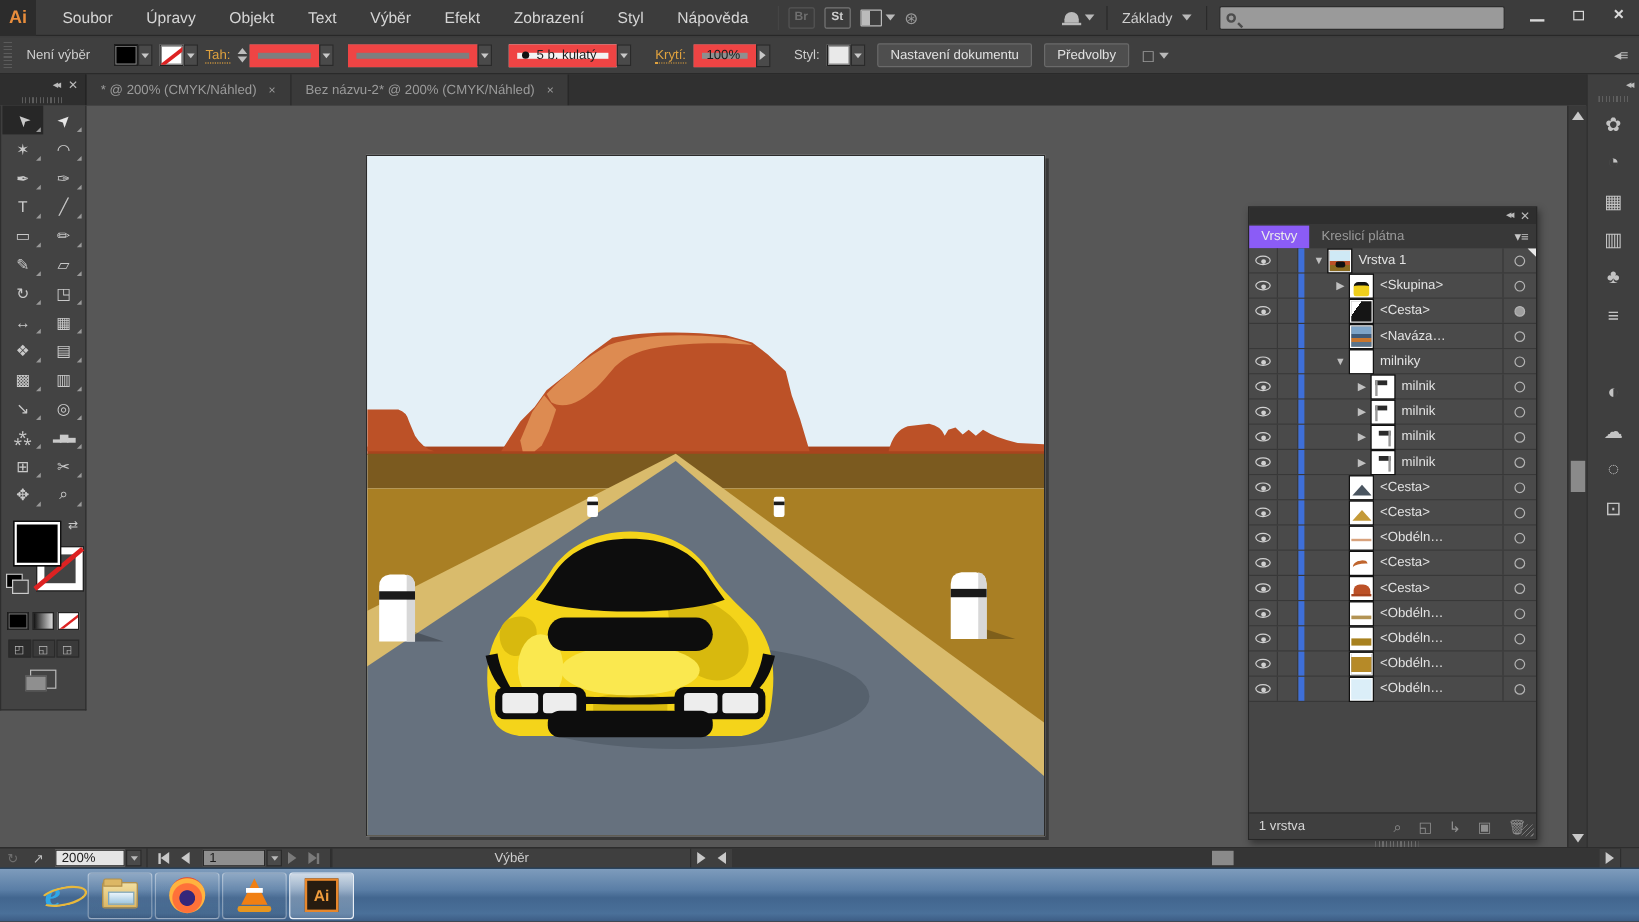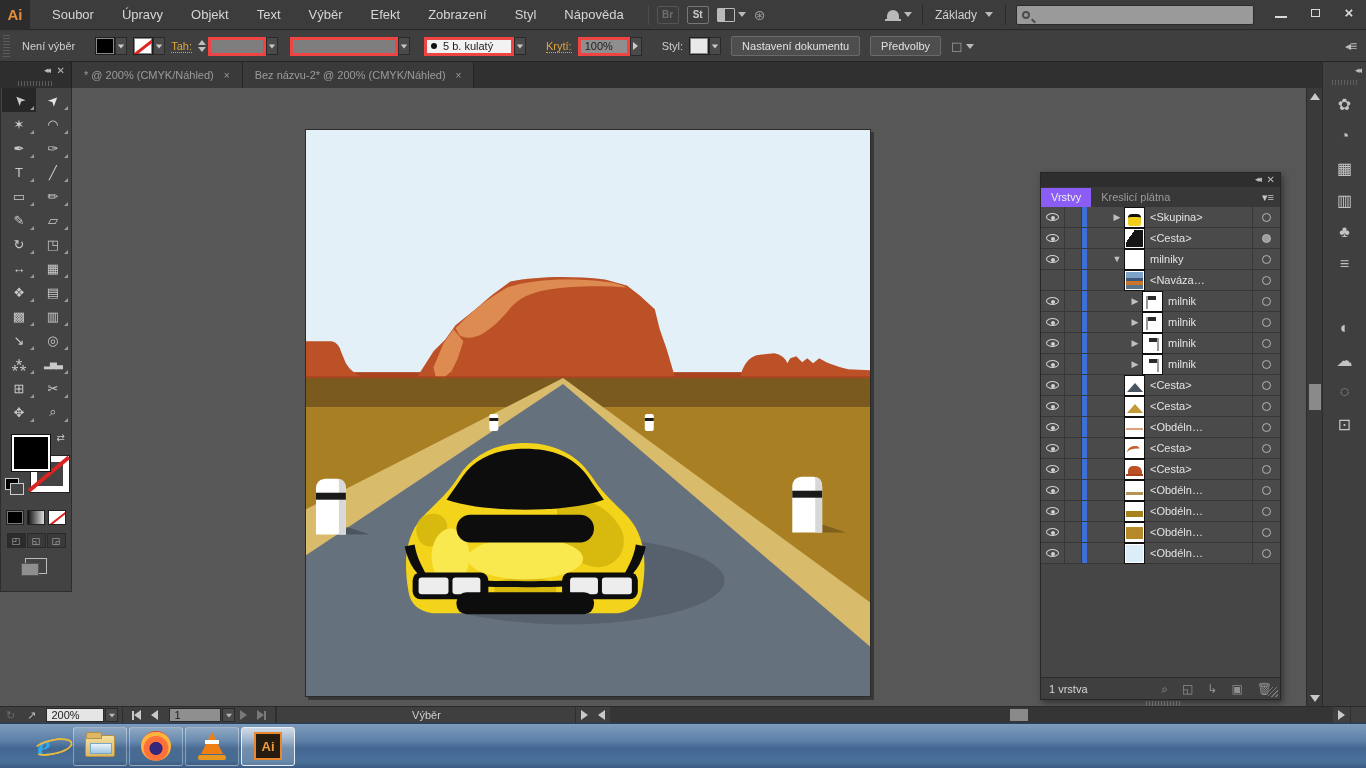--- a/index.html
+++ b/index.html
@@ -51,21 +51,21 @@
   .swatch { width:20px; height:18px; border:1px solid #1f1f1f; box-shadow:inset 0 0 0 1px #888; background:#000; }
   .swatch.none { background:#fff; position:relative; overflow:hidden; }
   .swatch.none::after { content:""; position:absolute; left:-3px; top:7px; width:28px; height:2.5px; background:#d22; transform:rotate(-38deg); }
   .swatch.white { background:#e9e9e9; }
   .dd-btn { width:12px; height:18px; background:#4a4a4a; border:1px solid #2a2a2a; display:flex; align-items:center; justify-content:center; }
   .dd-btn .caret-d { margin:0; border-top-color:#c9c9c9; transform:scale(.8); }
   .stepper { display:flex; flex-direction:column; gap:2px; margin-right:2px; }
   .stepper i { width:0; height:0; border-left:4px solid transparent; border-right:4px solid transparent; display:block; }
   .stepper .up { border-bottom:5px solid #bdbdbd; }
   .stepper .dn { border-top:5px solid #bdbdbd; }
-  .field { height:19px; background:#8f8f8f; border:3px solid #ef4444; color:#1d1d1d; font-size:11px;
+  .field { height:19px; background:#8f8f8f; border:7px solid #ef4444; color:#1d1d1d; font-size:11px;
     display:flex; align-items:center; padding:0 4px;text-align:center; }
   .field.dis { background:#7e7e7e; }
   .field.white { background:#f2f2f2; }
   .profile-dot { width:6px; height:6px; border-radius:50%; background:#111; margin-right:6px; }
   .arrow-r-btn { width:12px; height:19px; background:#4a4a4a; border:1px solid #2a2a2a; display:flex; align-items:center; justify-content:center;}
   .arrow-r-btn i { width:0; height:0; border-top:4px solid transparent; border-bottom:4px solid transparent; border-left:5px solid #c9c9c9; }
   .cb-btn { height:20px; background:#4e4e4e; border:1px solid #6a6a6a; border-radius:2px; color:#e2e2e2;
     display:flex; align-items:center; padding:0 10px; margin-left:10px; font-size:11px; }
   .panel-menu-ic { margin-left:auto; margin-right:10px; color:#bdbdbd; font-size:12px; letter-spacing:-1px;}
 
@@ -604,20 +604,34 @@
       <span class="cc">◂◂</span>
       <span class="cx">✕</span>
     </div>
     <div id="lp-tabs">
       <span class="lp-tab active">Vrstvy</span>
       <span class="lp-tab">Kreslicí plátna</span>
       <span id="lp-menu-ic">▾≡</span>
     </div>
     <div id="lp-rows">
 
+        <div class="lrow ind0 first">
+          <span class="eye-cell">
+            <span class="eye"></span>
+          </span>
+          <span class="lock-cell"></span>
+          <span class="selbar"></span>
+          <span class="indent"></span>
+          <span class="caret down"></span>
+          <span class="thumb t-vrstva1"></span>
+          <span>Vrstva 1</span>
+          <span class="tgt-cell">
+            <span class="tgt off"></span>
+          </span>
+        </div>
 
         <div class="lrow ind1">
           <span class="eye-cell">
             <span class="eye"></span>
           </span>
           <span class="lock-cell"></span>
           <span class="selbar"></span>
           <span class="indent"></span>
           <span class="caret right"></span>
           <span class="thumb t-skupina"></span>
@@ -636,42 +650,42 @@
           <span class="indent"></span>
           <span class="caret none"></span>
           <span class="thumb t-cesta-black"></span>
           <span>&lt;Cesta&gt;</span>
           <span class="tgt-cell">
             <span class="tgt on"></span>
           </span>
         </div>
 
         <div class="lrow ind1">
+          <span class="eye-cell"></span>
+          <span class="lock-cell"></span>
+          <span class="selbar"></span>
+          <span class="indent"></span>
+          <span class="caret none"></span>
+          <span class="thumb t-navaza"></span>
+          <span>&lt;Naváza…</span>
+          <span class="tgt-cell">
+            <span class="tgt off"></span>
+          </span>
+        </div>
+
+        <div class="lrow ind1">
           <span class="eye-cell">
             <span class="eye"></span>
           </span>
           <span class="lock-cell"></span>
           <span class="selbar"></span>
           <span class="indent"></span>
           <span class="caret down"></span>
           <span class="thumb t-white"></span>
           <span>milniky</span>
-          <span class="tgt-cell">
-            <span class="tgt off"></span>
-          </span>
-        </div>
-
-        <div class="lrow ind1">
-          <span class="eye-cell"></span>
-          <span class="lock-cell"></span>
-          <span class="selbar"></span>
-          <span class="indent"></span>
-          <span class="caret none"></span>
-          <span class="thumb t-navaza"></span>
-          <span>&lt;Naváza…</span>
           <span class="tgt-cell">
             <span class="tgt off"></span>
           </span>
         </div>
 
         <div class="lrow ind2">
           <span class="eye-cell">
             <span class="eye"></span>
           </span>
           <span class="lock-cell"></span>

